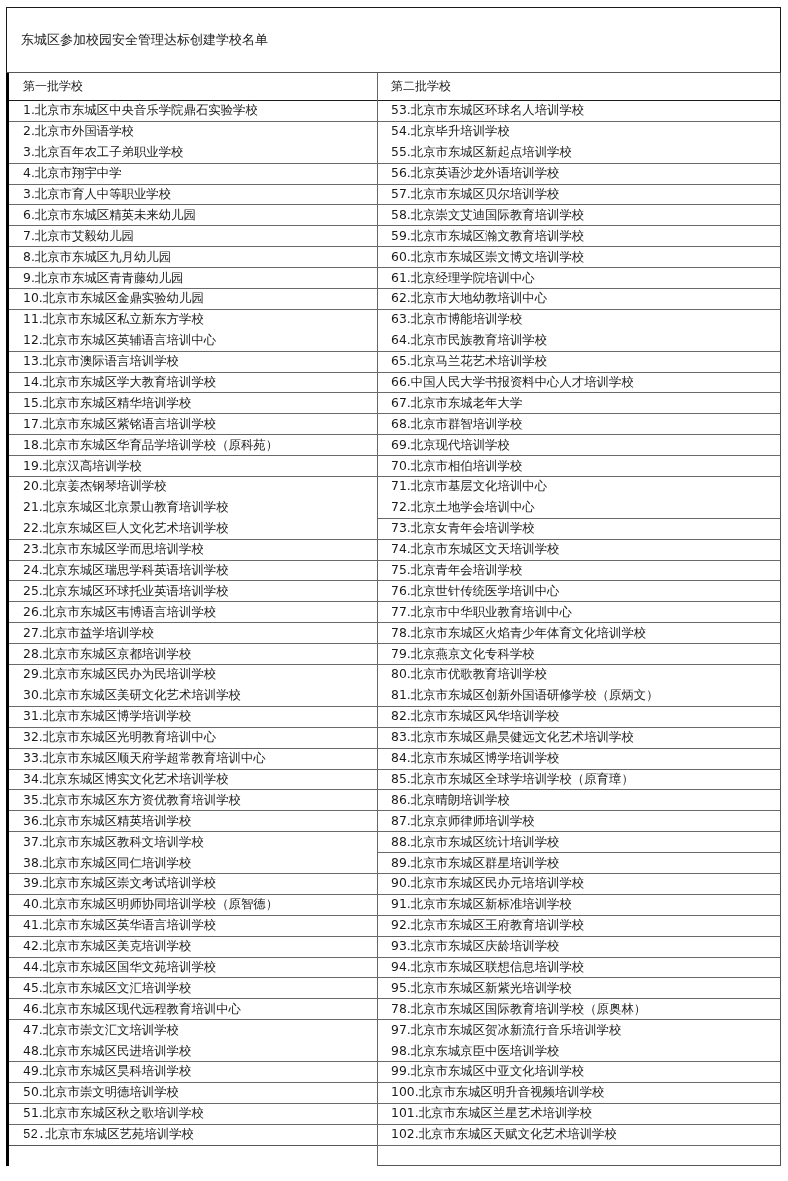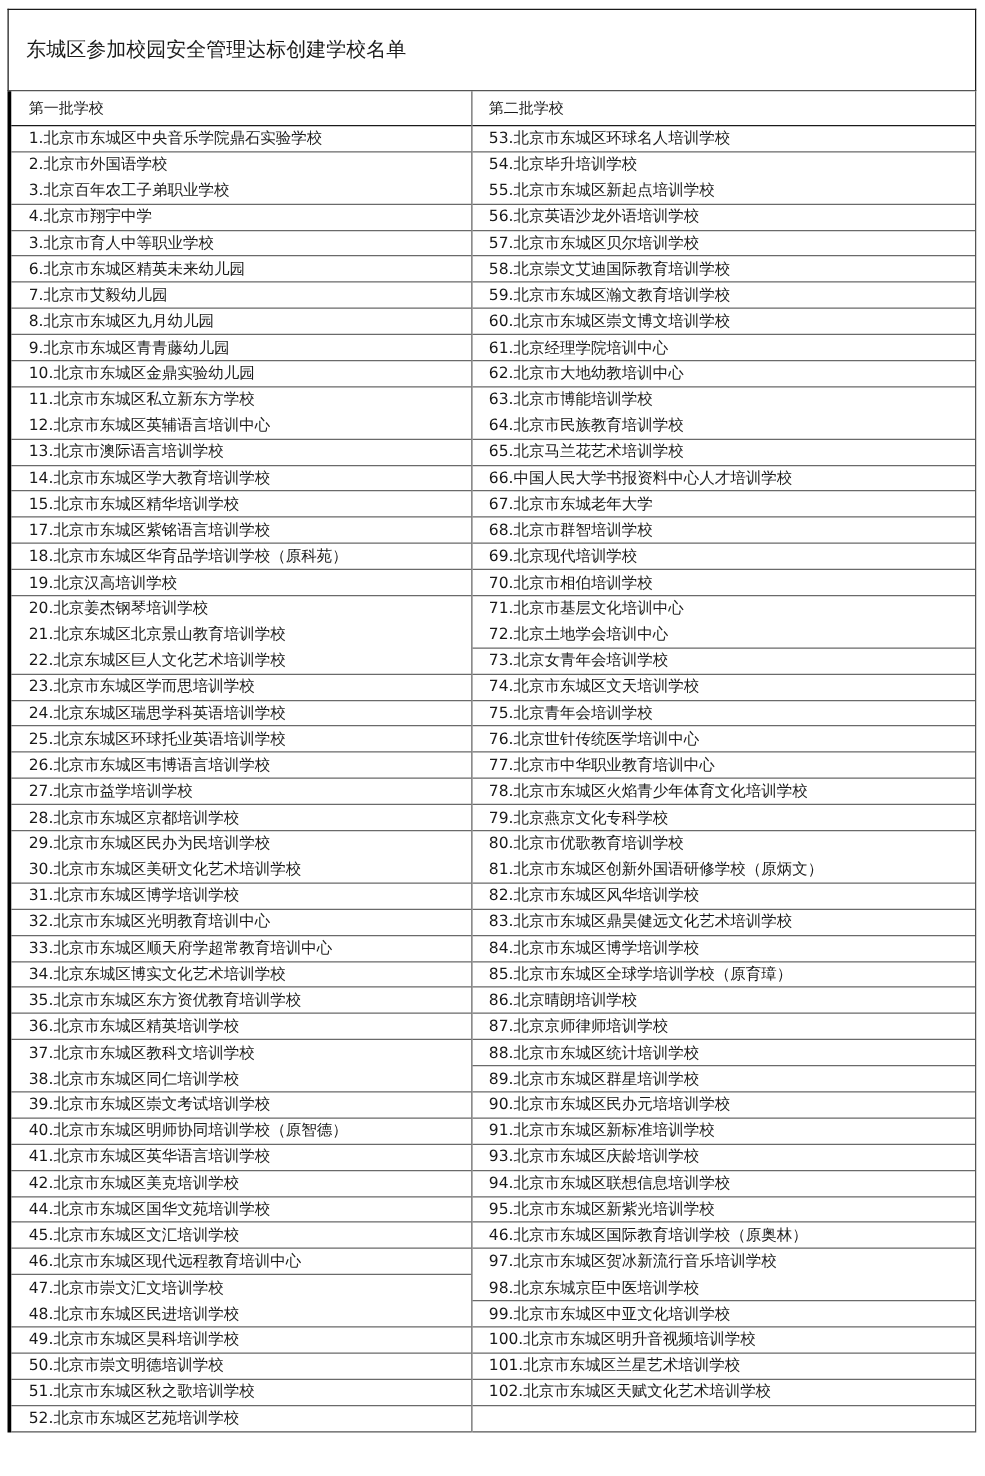--- a/index.html
+++ b/index.html
@@ -1,34 +1,34 @@
 <!DOCTYPE html>
 <html><head>
 <meta charset="utf-8">
 <style>
   html, body { margin: 0; padding: 0; background: #ffffff; }
   body { width: 788px; height: 1181px; position: relative; overflow: hidden;
          font-family: "DejaVu Sans", "Liberation Sans", sans-serif; color: #1a1a1a; }
   .sheet { position: absolute; left: 6px; top: 7px; width: 775px; }
   .title-row { height: 66px; border: 1px solid #1a1a1a; border-bottom: 1px solid #555;
                box-sizing: border-box; display: flex; align-items: center; padding-left: 14px;
-               font-size: 16px; }
+               font-size: 13px; }
   .grid { display: flex; border-left: 3px solid #000000; border-right: 1px solid #555; }
   .col { width: 50%; box-sizing: border-box; }
   .col.left { border-right: 1px solid #666; width: 370px; }
   .col.right { width: 403px; }
   .hdr { height: 28px; box-sizing: border-box; border-bottom: 1px solid #1a1a1a;
          display: flex; align-items: center; padding-left: 14px; font-size: 12px; }
   .col.right .hdr { padding-left: 13px; }
   .row { height: 20.9px; box-sizing: border-box; border-bottom: 1px solid #6a6a6a;
          display: flex; align-items: center; padding-left: 14px; font-size: 12.4px;
          white-space: nowrap; overflow: hidden; }
   .col.right .row { padding-left: 13px; }
   .row.nb { border-bottom: 1px solid transparent; }
-  .row.last { border-bottom: 1px solid #555; }
+  .row.last { border-bottom: 1px solid #555; font-family: Liberation Mono, monospace; }
 </style>
 </head>
 <body>
 
 <div class="sheet">
   <div class="title-row">东城区参加校园安全管理达标创建学校名单</div>
   <div class="grid">
     <div class="col left">
       <div class="hdr">第一批学校</div>
       <div id="batch1-rows">
@@ -119,24 +119,25 @@
           <div class="row">82.北京市东城区风华培训学校</div>
           <div class="row">83.北京市东城区鼎昊健远文化艺术培训学校</div>
           <div class="row">84.北京市东城区博学培训学校</div>
           <div class="row">85.北京市东城区全球学培训学校（原育璋）</div>
           <div class="row">86.北京晴朗培训学校</div>
           <div class="row">87.北京京师律师培训学校</div>
           <div class="row">88.北京市东城区统计培训学校</div>
           <div class="row">89.北京市东城区群星培训学校</div>
           <div class="row">90.北京市东城区民办元培培训学校</div>
           <div class="row">91.北京市东城区新标准培训学校</div>
+          <div class="row">92.北京市东城区王府教育培训学校</div>
           <div class="row">93.北京市东城区庆龄培训学校</div>
           <div class="row">94.北京市东城区联想信息培训学校</div>
           <div class="row">95.北京市东城区新紫光培训学校</div>
-          <div class="row">46.北京市东城区国际教育培训学校（原奥林）</div>
+          <div class="row">78.北京市东城区国际教育培训学校（原奥林）</div>
           <div class="row nb">97.北京市东城区贺冰新流行音乐培训学校</div>
           <div class="row">98.北京东城京臣中医培训学校</div>
           <div class="row">99.北京市东城区中亚文化培训学校</div>
           <div class="row">100.北京市东城区明升音视频培训学校</div>
           <div class="row">101.北京市东城区兰星艺术培训学校</div>
           <div class="row">102.北京市东城区天赋文化艺术培训学校</div>
           <div class="row last"></div>
         </div>
     </div>
   </div>

